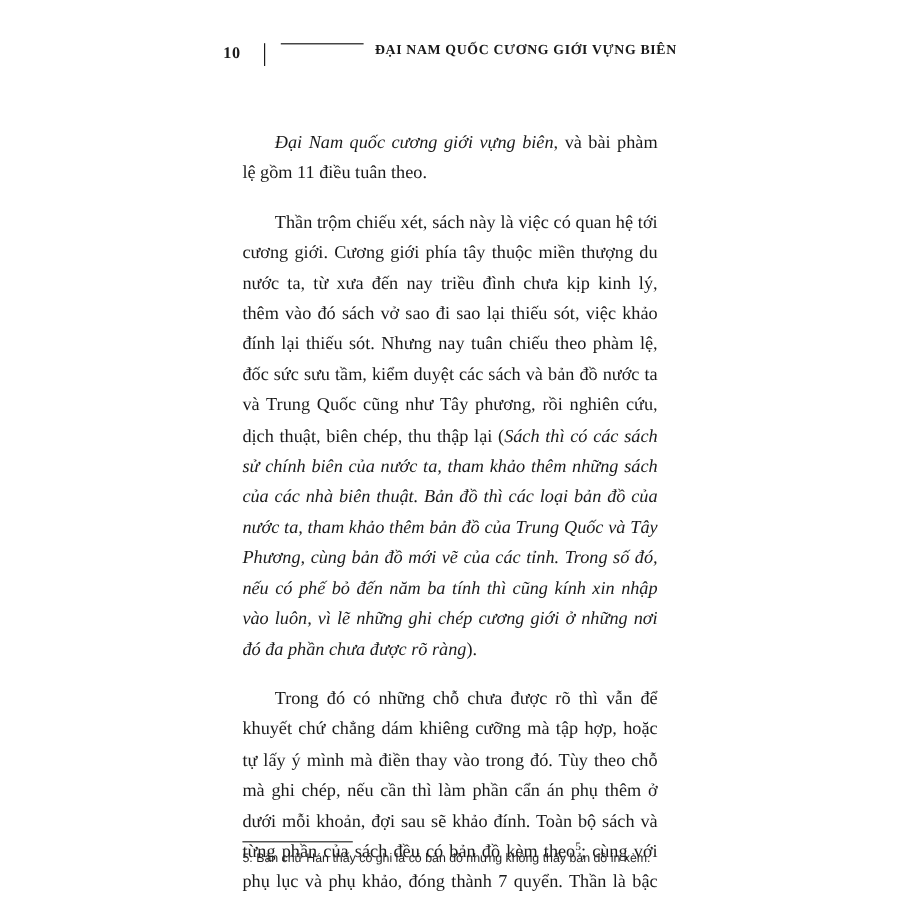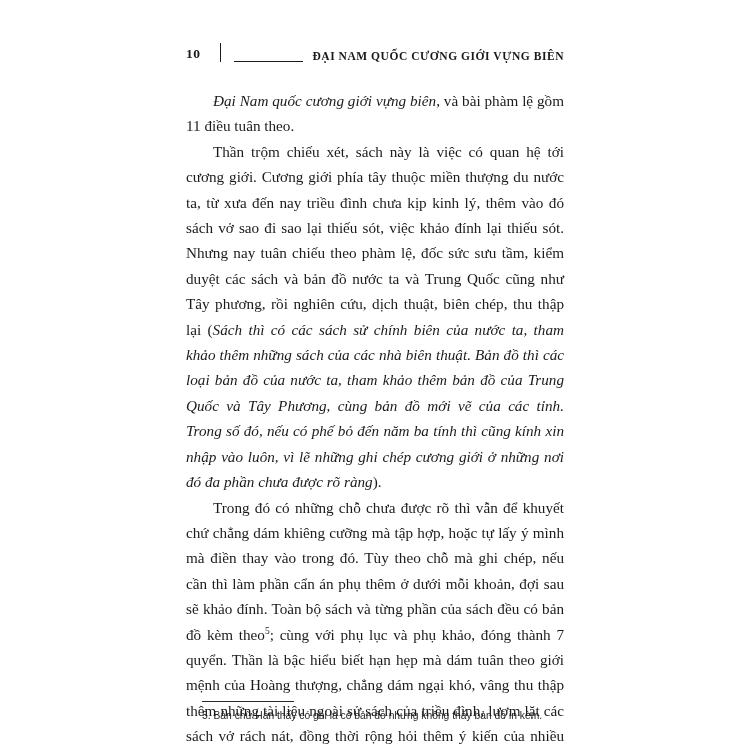--- a/index.html
+++ b/index.html
@@ -17,23 +17,23 @@
   .page {
     position: relative;
     width: 750px;
     height: 750px;
     box-sizing: border-box;
     padding: 36px 186px 0 186px;
   }
   
   .header {
     display: flex;
-    align-items: flex-end;
+    align-items: flex-start;
     height: 26px;
-    margin-bottom: 26px;
+    margin-bottom: 44px;
   }
   .folio {
     font-family: "Liberation Serif", serif;
     font-weight: bold;
     font-size: 13.5px;
     letter-spacing: 0.5px;
     color: #1a1a1a;
     width: 24px;
     text-align: left;
   }
@@ -62,21 +62,21 @@
   }
   
   .body-text {
     font-size: 15.2px;
     line-height: 25.4px;
     text-align: justify;
     text-justify: inter-word;
     hyphens: none;
   }
   .body-text p {
-    margin: 0;
+    margin: 16px;
   }
   .p-indent {
     text-indent: 27px;
   }
   .it {
     font-style: italic;
   }
   sup {
     font-size: 9.5px;
     vertical-align: super;

